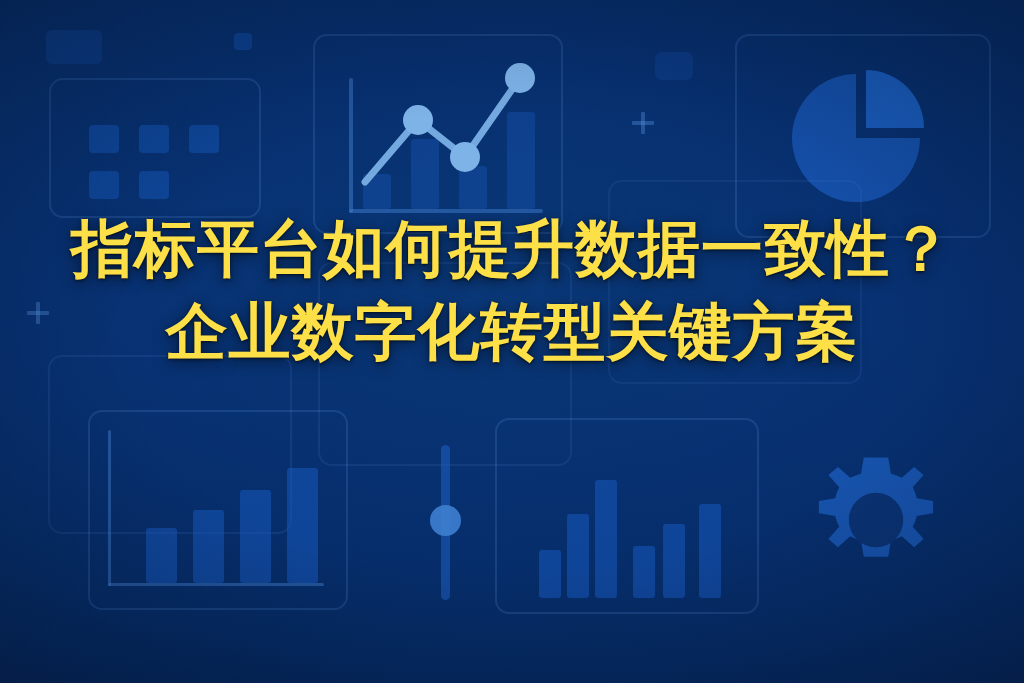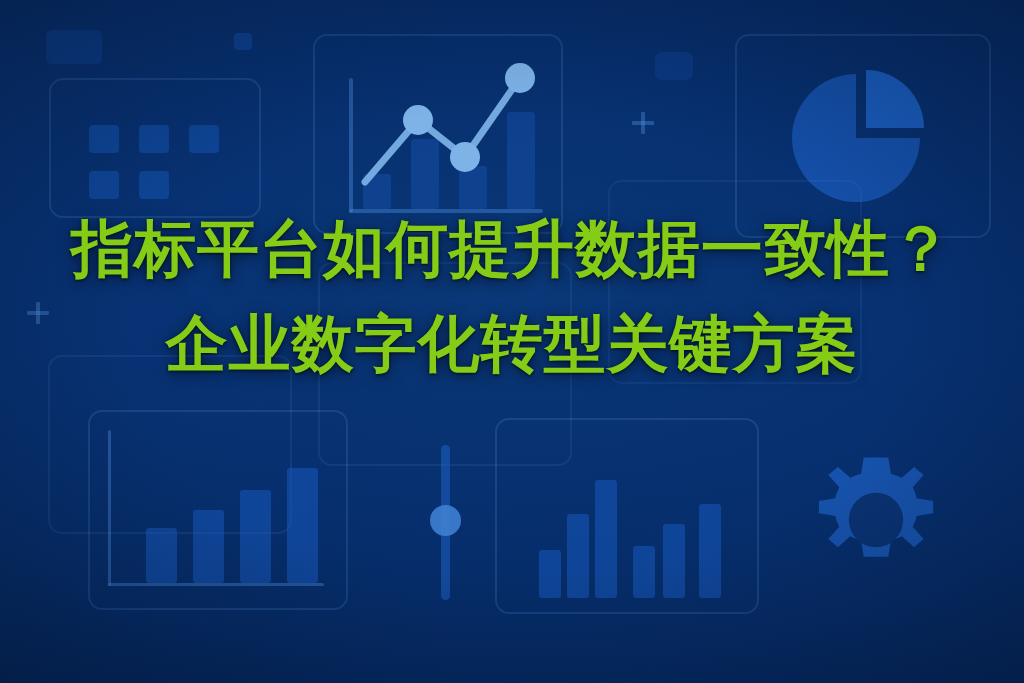--- a/index.html
+++ b/index.html
@@ -29,24 +29,24 @@
   .bar{position:absolute;background:rgba(24,90,190,0.55);border-radius:3px;}
   .bar-soft{position:absolute;background:rgba(22,82,175,0.45);border-radius:3px;}
   .axis{position:absolute;background:rgba(70,132,216,0.45);border-radius:2px;}
   .plus{position:absolute;}
   .plus:before,.plus:after{content:"";position:absolute;background:rgba(88,145,220,0.38);border-radius:1px;}
   .plus:before{left:0;top:50%;width:100%;height:4px;transform:translateY(-50%);}
   .plus:after{top:0;left:50%;height:100%;width:4px;transform:translateX(-50%);}
 
   
   .headline{position:absolute;left:0;right:0;top:212px;text-align:center;z-index:40;}
-  .hl-line{color:#84cc16;font-weight:bold;letter-spacing:1px;line-height:1.18;
+  .hl-line{color:#fde047;font-weight:bold;letter-spacing:1px;line-height:1.18;
            text-shadow:0 3px 14px rgba(0,0,0,0.55), 0 1px 3px rgba(0,0,0,0.7);}
   .hl-1{font-size:62px;}
-  .hl-2{font-size:62px;margin-top:22px;}
+  .hl-2{font-size:62px;margin-top:10px;}
 </style>
 </head>
 <body>
 
 <div id="stage">
 
   <div class="bg-base"></div>
   <div class="bg-sheen"></div>
 
   <div class="deco" style="left:49px;top:78px;width:212px;height:140px;">

